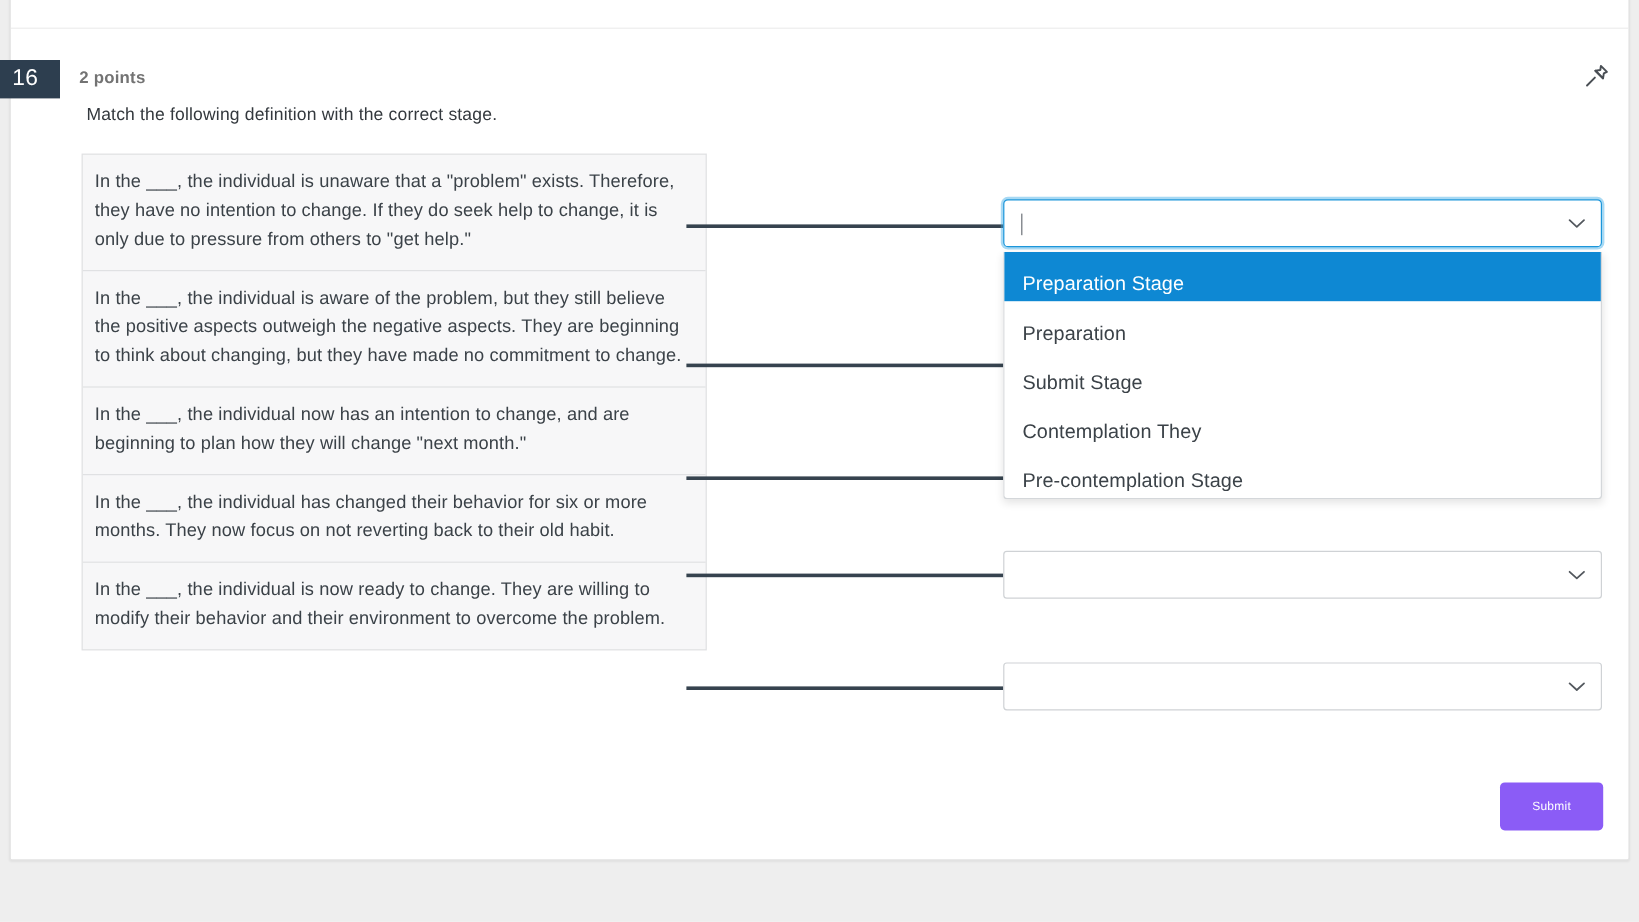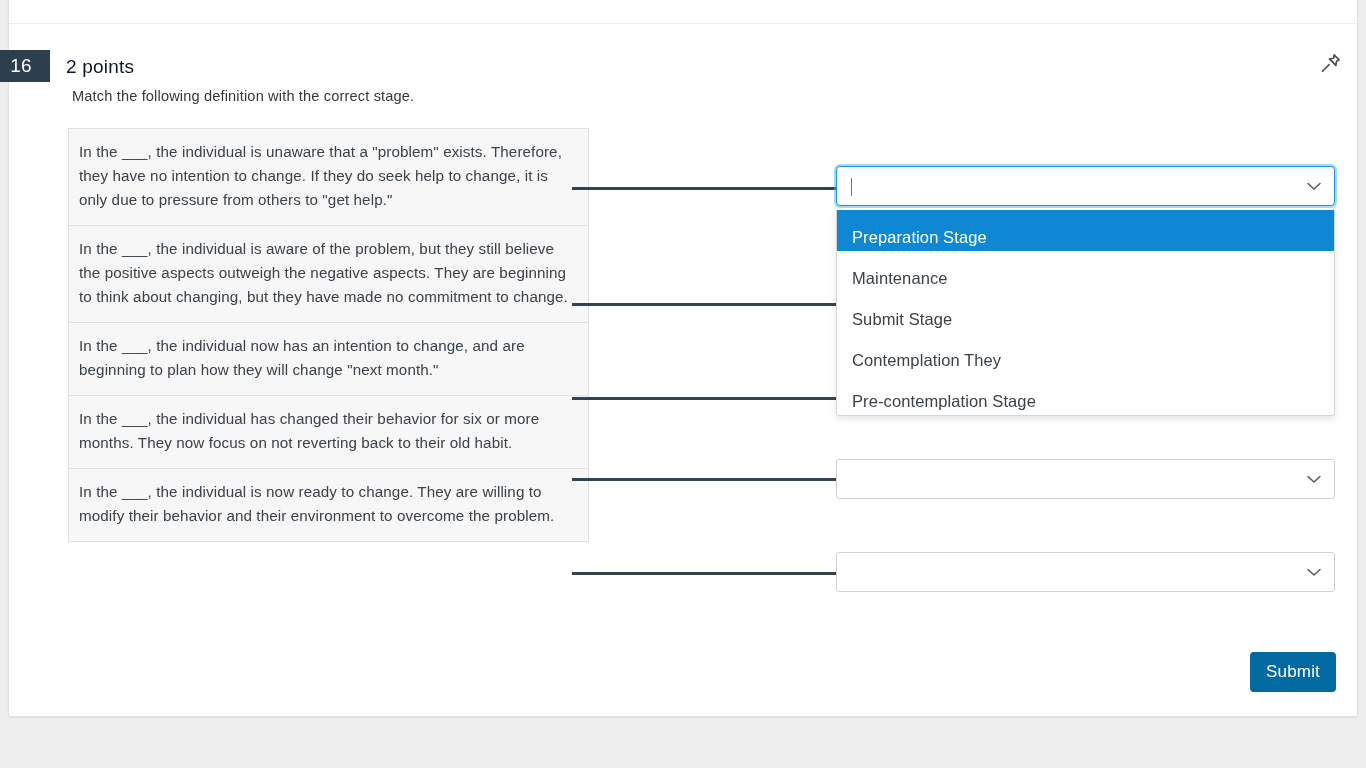--- a/index.html
+++ b/index.html
@@ -41,23 +41,24 @@
     background: #2d3e4f;
     color: #ffffff;
     font-size: 19px;
     line-height: 32px;
     text-align: center;
     letter-spacing: .3px;
   }
   .points-label {
     position: absolute;
     left: 66px; top: 56px;
-    font-size: 19px;
-    color: #0f172a;
+    font-size: 14px;
+    color: #737373;
     letter-spacing: .2px;
+    font-weight: bold;
   }
   .pin-icon {
     position: absolute;
     left: 1316px; top: 50px;
     width: 28px; height: 28px;
     cursor: pointer;
   }
   .prompt-text {
     position: absolute;
     left: 52px; top: 88px;
@@ -149,25 +150,25 @@
   .dd-option.selected {
     background: #0e88d3;
     color: #ffffff;
   }
 
   
   .submit-btn {
     position: absolute;
     left: 1250px; top: 652px;
     width: 86px; height: 40px;
-    background: #0369a1;
+    background: #8b5cf6;
     border: none;
     border-radius: 4px;
     color: #ffffff;
-    font-size: 17px;
+    font-size: 10px;
     font-family: "Liberation Sans", sans-serif;
     cursor: pointer;
     letter-spacing: .2px;
   }
 </style>
 </head>
 <body>
 
 <div id="root">
 
@@ -206,21 +207,21 @@
     <div class="caret"></div>
     <span class="chev">
       <svg viewBox="0 0 20 20" width="20" height="20" fill="none" stroke="#53585e" stroke-width="1.5" stroke-linecap="round" stroke-linejoin="round">
         <polyline points="4,7.5 10,13 16,7.5"></polyline>
       </svg>
     </span>
   </div>
 
   <div class="dd-menu">
     <div class="dd-option selected">Preparation Stage</div>
-    <div class="dd-option">Maintenance</div>
+    <div class="dd-option">Preparation</div>
     <div class="dd-option">Submit Stage</div>
     <div class="dd-option">Contemplation They</div>
     <div class="dd-option">Pre-contemplation Stage</div>
   </div>
 
   <div class="dd" style="top:459px;">
     <span class="chev">
       <svg viewBox="0 0 20 20" width="20" height="20" fill="none" stroke="#53585e" stroke-width="1.5" stroke-linecap="round" stroke-linejoin="round">
         <polyline points="4,7.5 10,13 16,7.5"></polyline>
       </svg>

